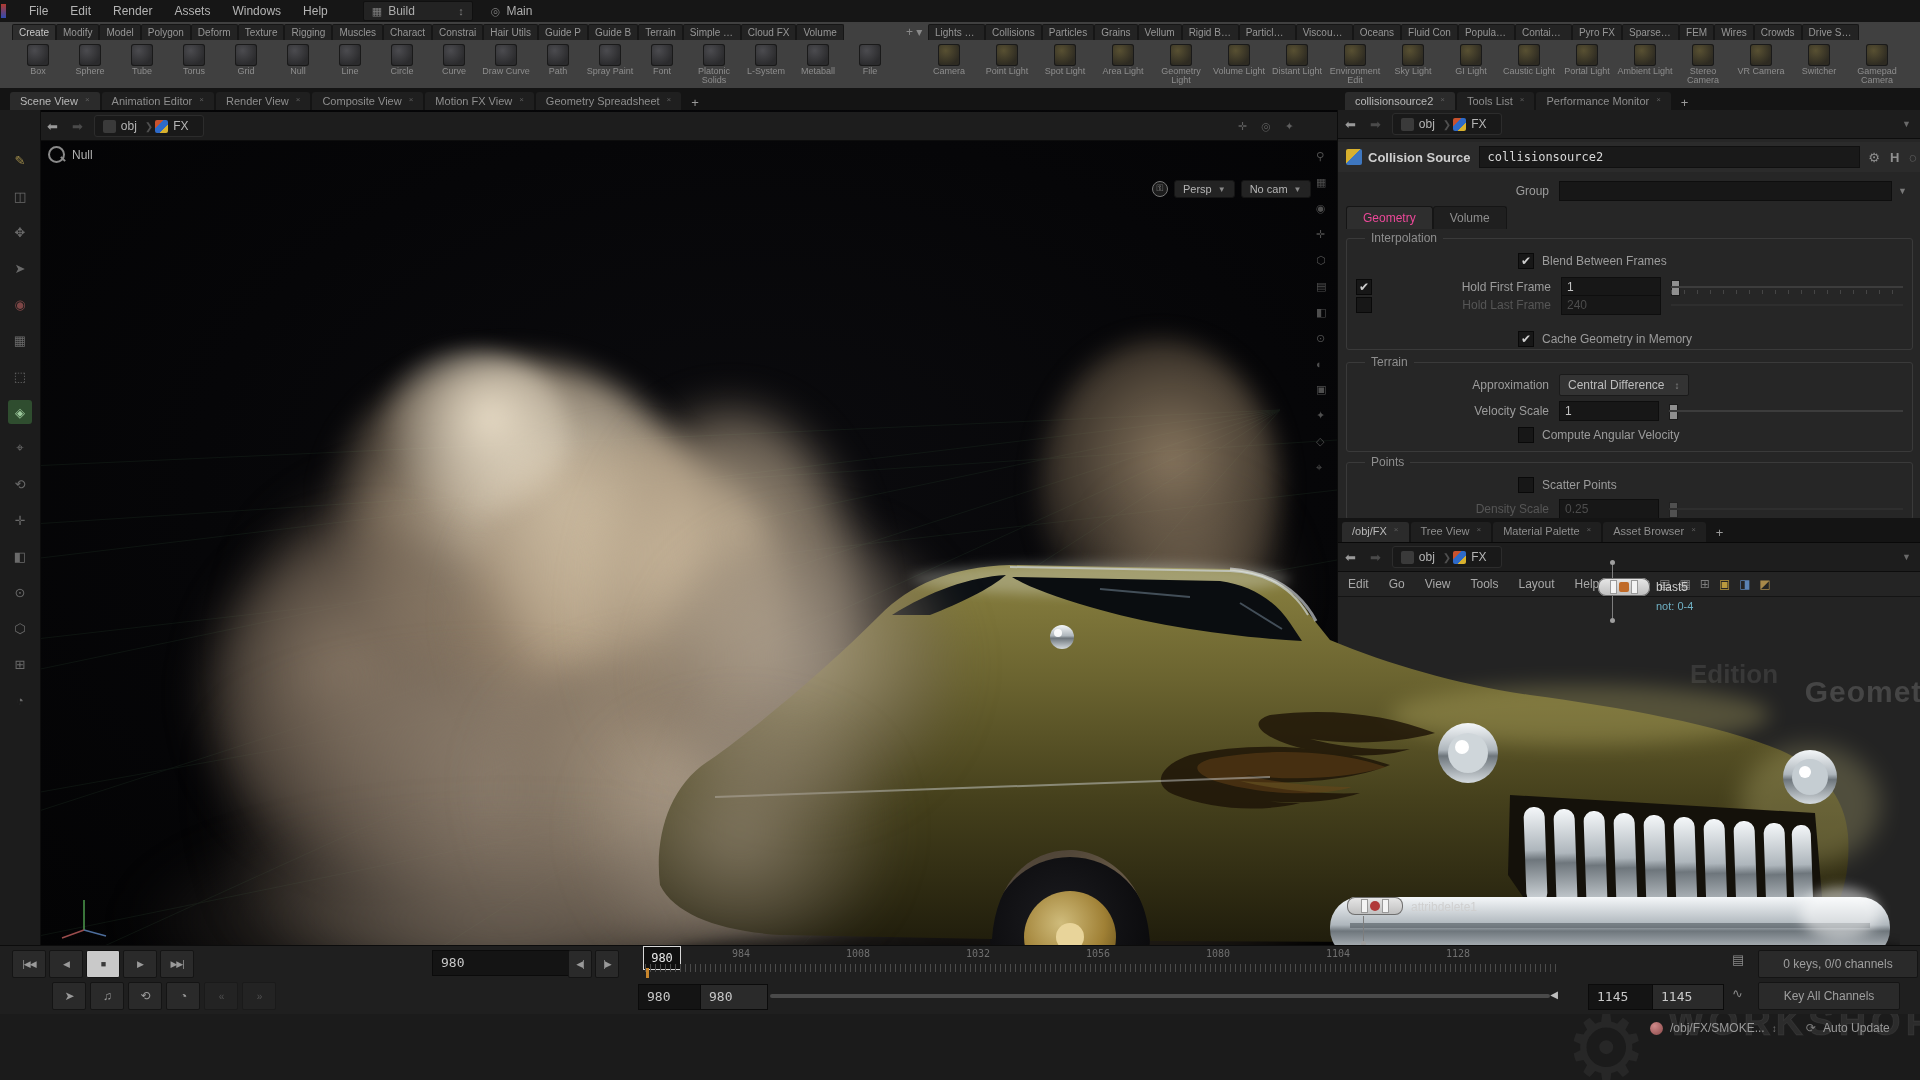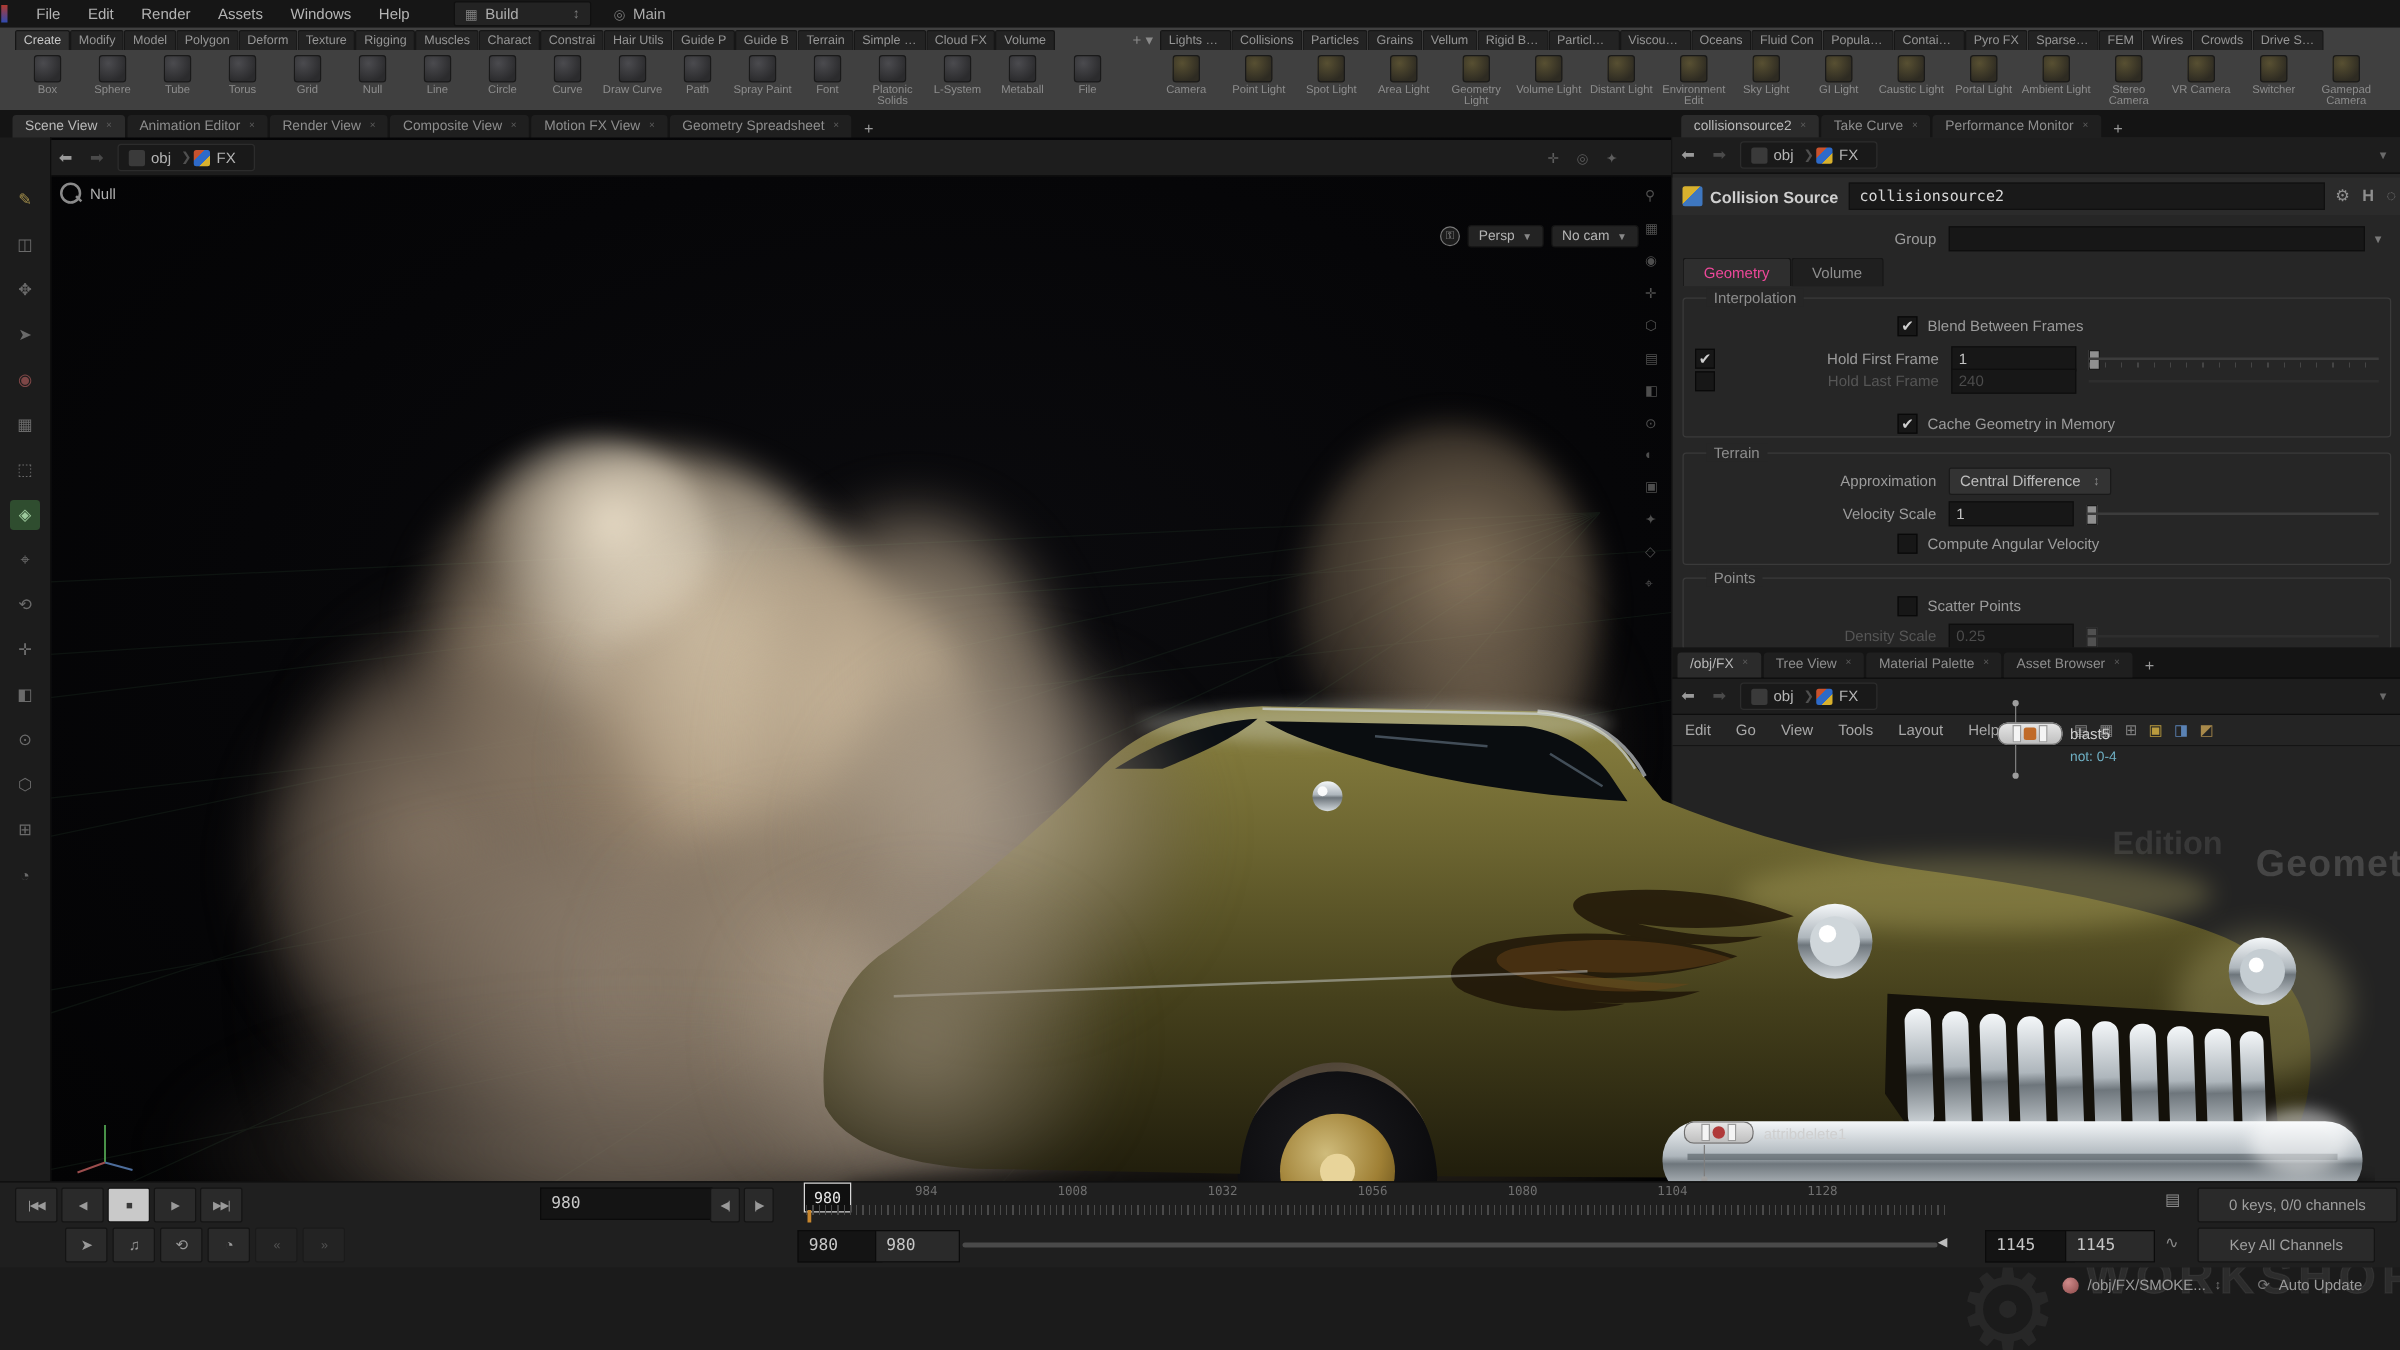--- a/index.html
+++ b/index.html
@@ -393,21 +393,21 @@
     <span class="ptab-plus">+</span>
   </div>
   <div class="panetabs" style="left:1337px;top:88px;width:583px;padding-left:8px;">
     <div style="display:flex;align-items:flex-end;">
 
     <span class="ptab active">
           <span>collisionsource2</span>
           <span class="x">×</span>
         </span>
         <span class="ptab">
-          <span>Take Curve</span>
+          <span>Tools List</span>
           <span class="x">×</span>
         </span>
         <span class="ptab">
           <span>Performance Monitor</span>
           <span class="x">×</span>
         </span>
       </div>
     <span class="ptab-plus">+</span>
   </div>
 

